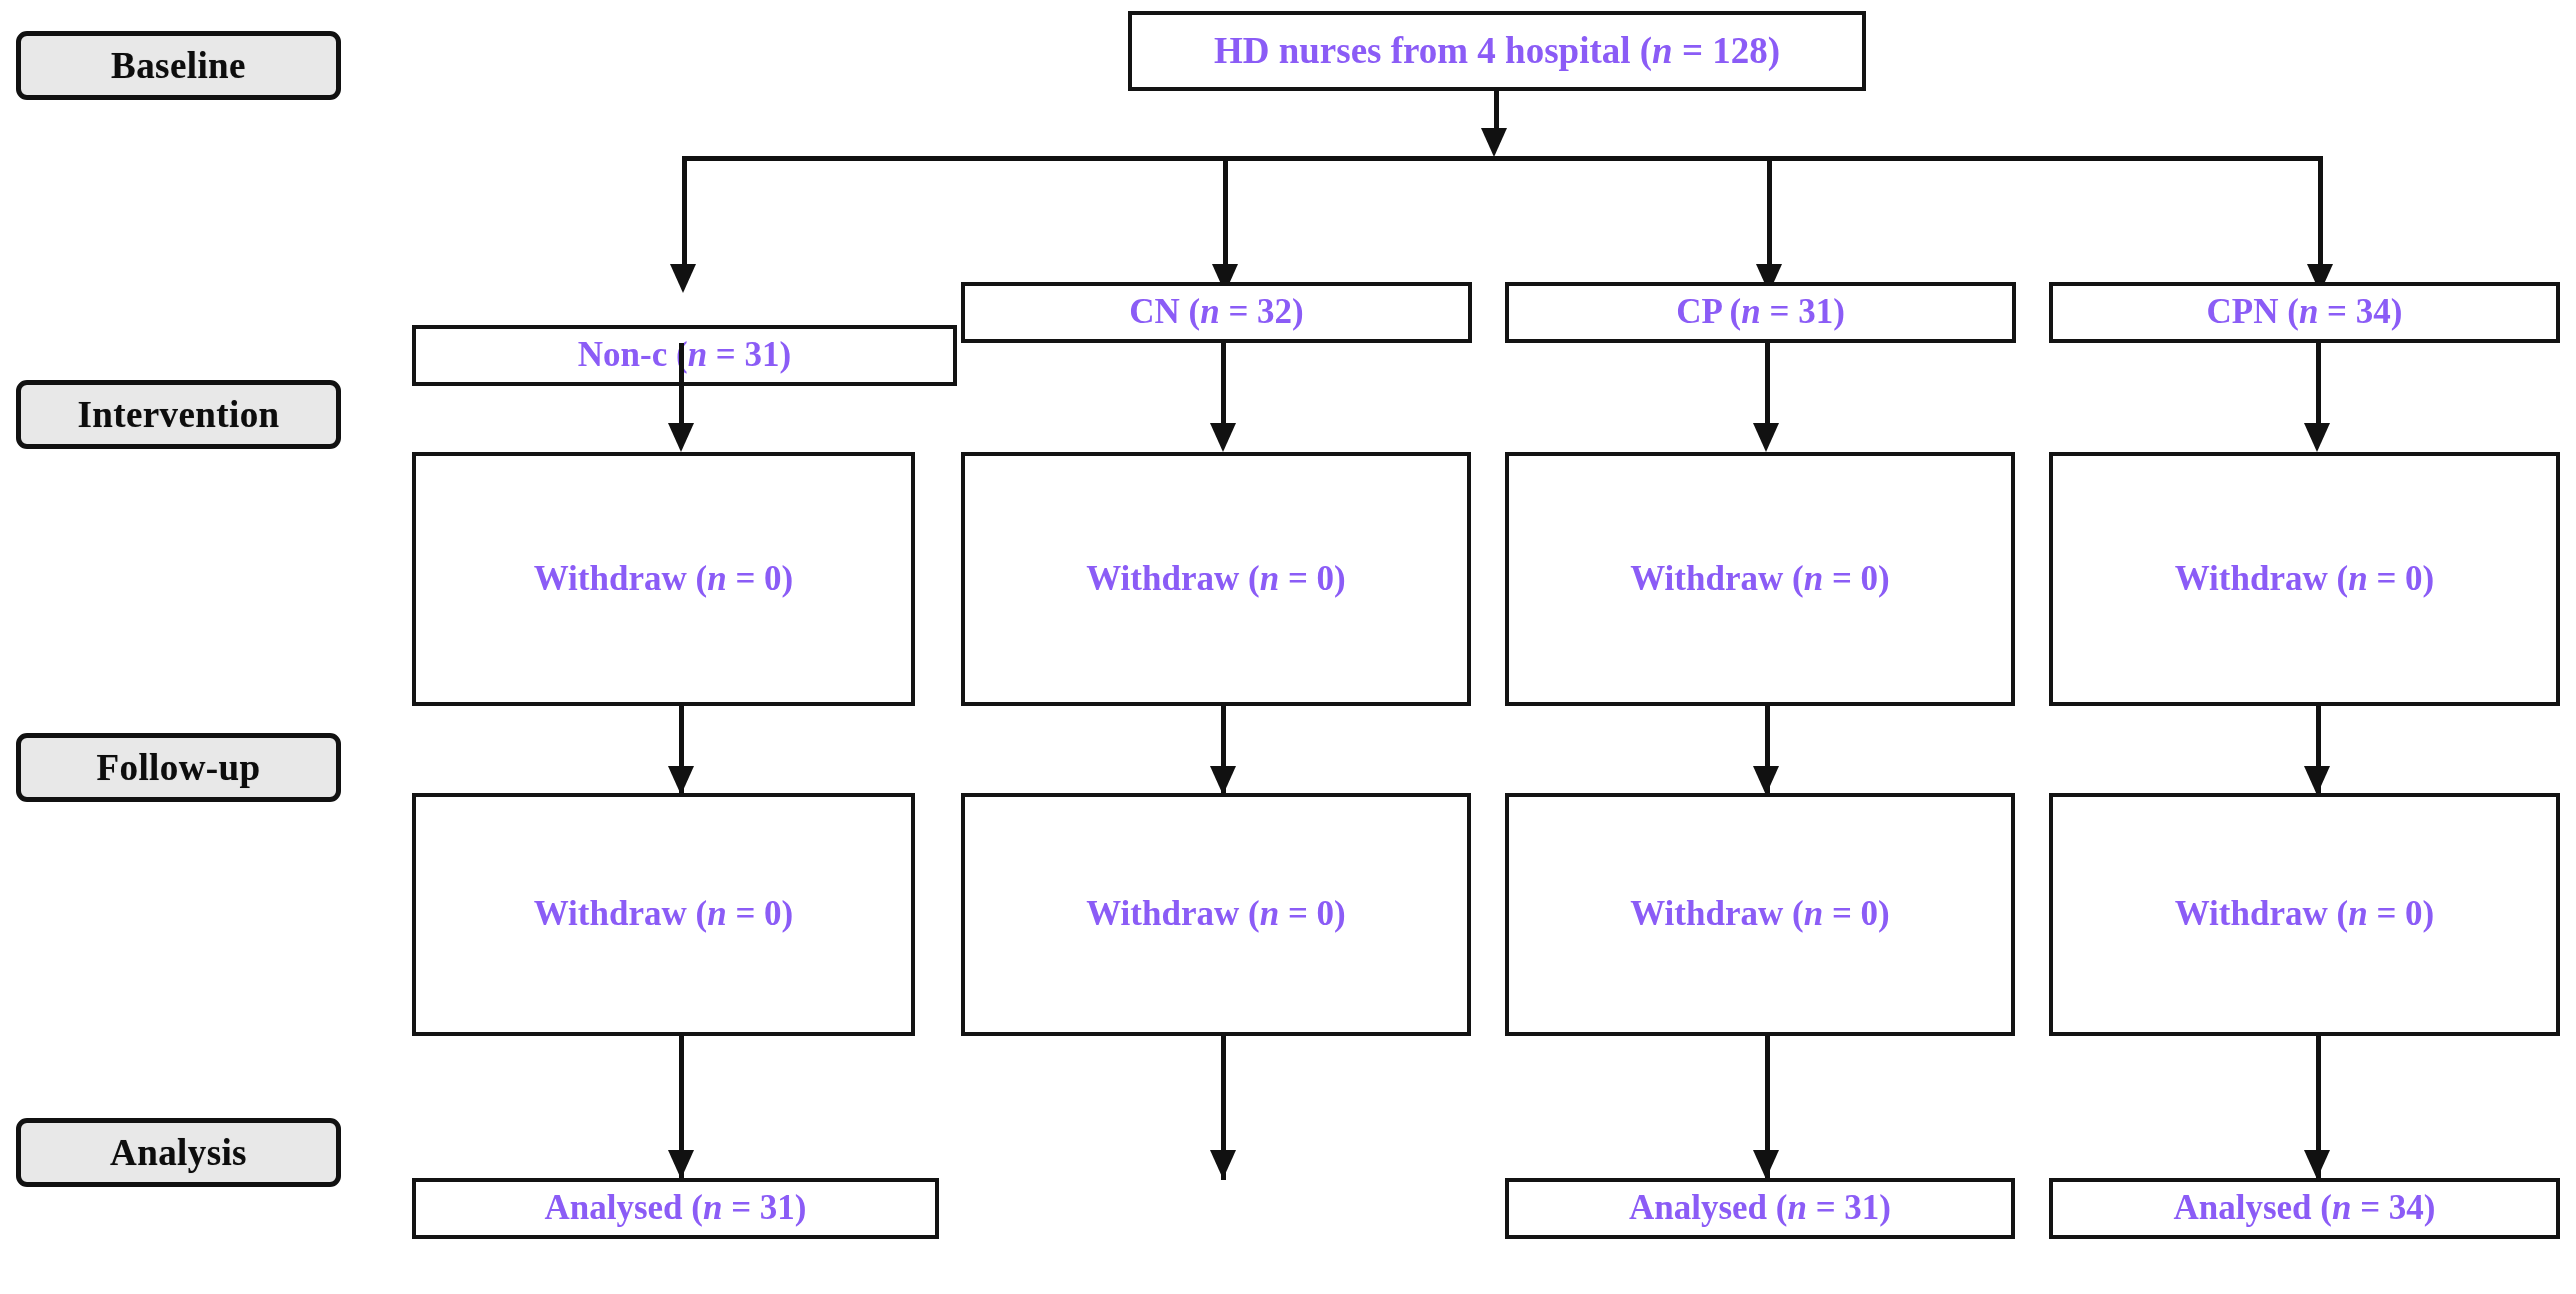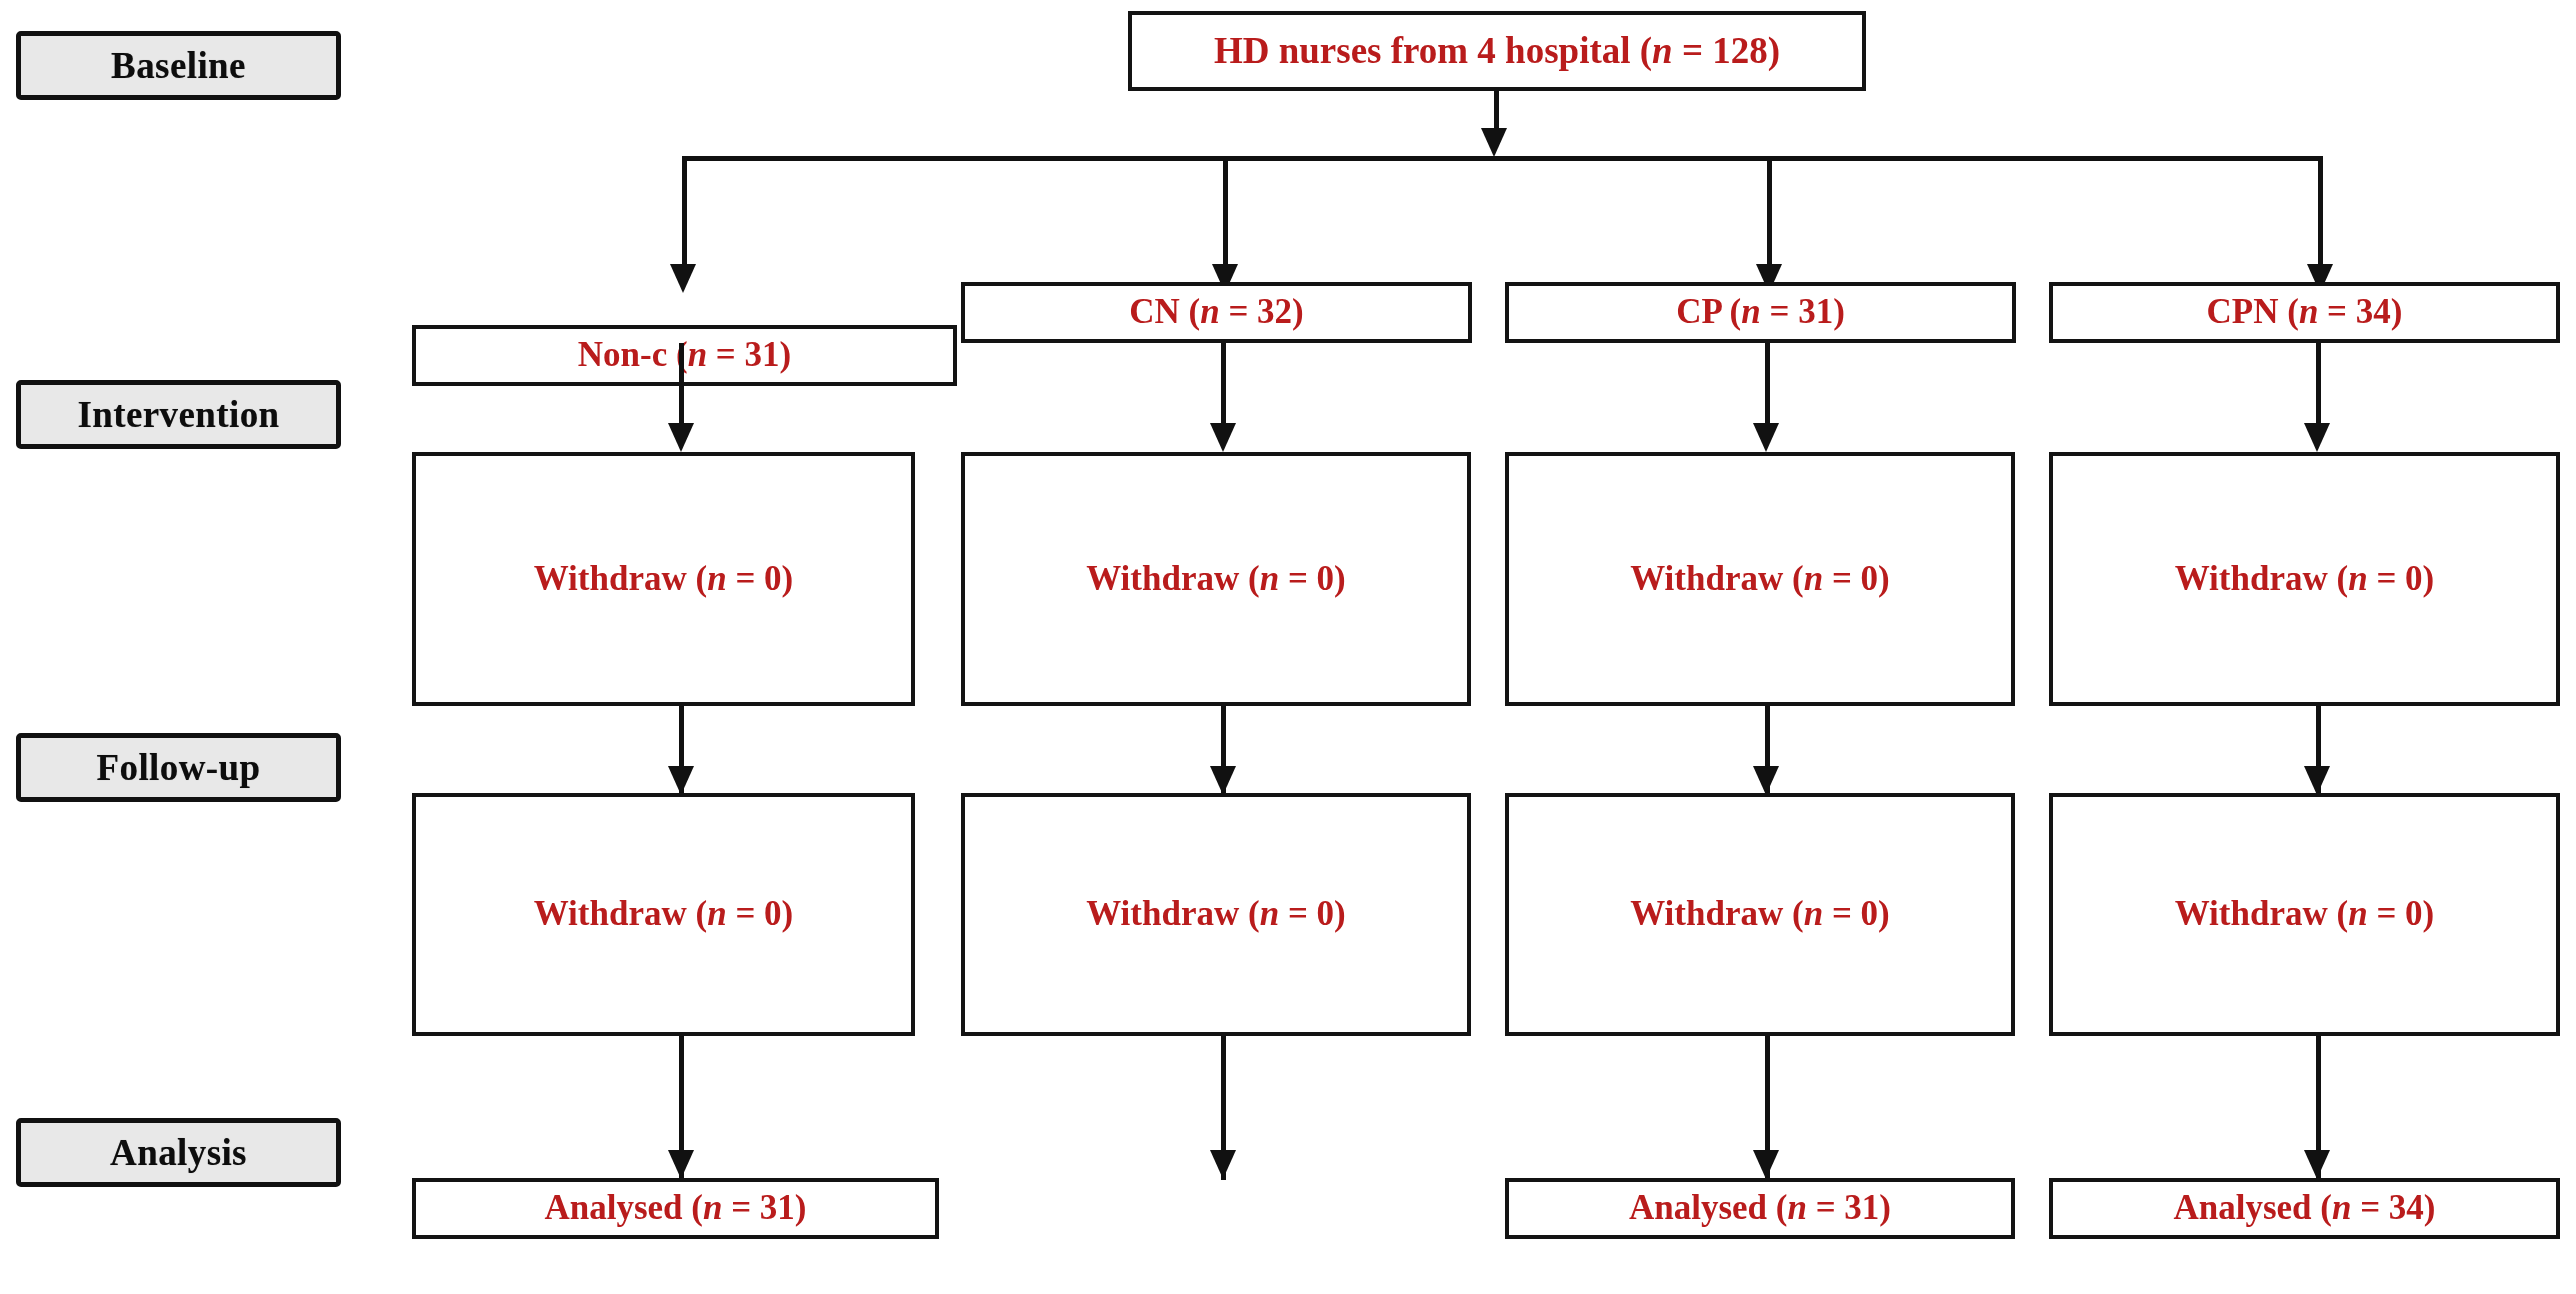--- a/index.html
+++ b/index.html
@@ -17,42 +17,42 @@
     background: #ffffff;
     overflow: hidden;
   }
 
   
   .stage-label {
     position: absolute;
     box-sizing: border-box;
     background: #e8e8e8;
     border: 5.7px solid #111111;
-    border-radius: 5px;
+    border-radius: 11px;
     display: flex;
     align-items: center;
     justify-content: center;
     font-weight: bold;
     color: #0d0d0d;
     letter-spacing: 0.4px;
     text-shadow: 0 0 0.8px rgba(0,0,0,0.35);
   }
 
   
   .flow-box {
     position: absolute;
     box-sizing: border-box;
     background: #ffffff;
     border: 4.9px solid #131313;
     display: flex;
     align-items: center;
     justify-content: center;
     text-align: center;
     font-weight: bold;
-    color: #b91c1c;
+    color: #8b5cf6;
   }
   .flow-box .txt {
     display: inline-block;
     line-height: 1.15;
   }
   .flow-box em {
     font-style: italic;
     font-weight: bold;
   }
 

